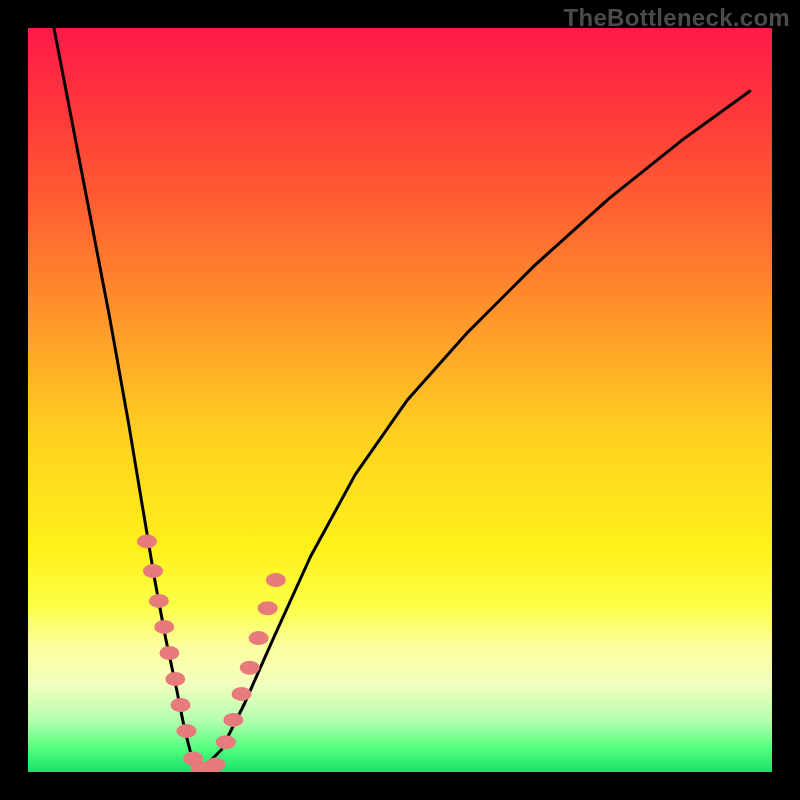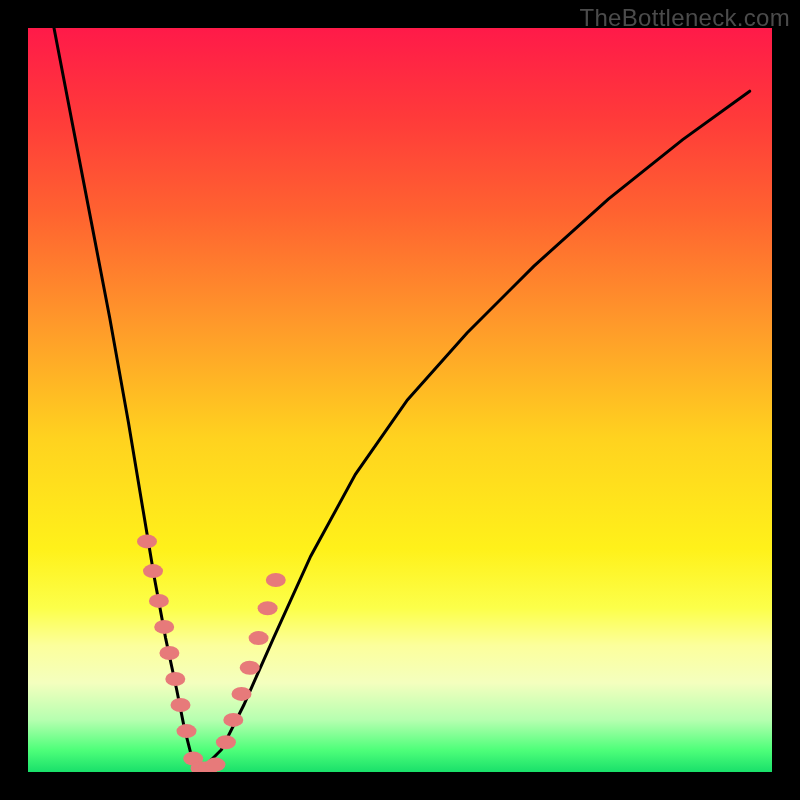--- a/index.html
+++ b/index.html
@@ -25,21 +25,21 @@
     width: 744px;
     height: 744px;
     overflow: hidden;
   }
   .watermark {
     position: absolute;
     top: 4px;
     right: 10px;
     font-family: Arial, Helvetica, sans-serif;
     font-size: 24px;
-    font-weight: 400;
+    font-weight: 700;
     color: #4b4b4b;
     letter-spacing: 0.3px;
   }
   svg {
     position: absolute;
     left: 0;
     top: 0;
   }
 </style>
 </head>

